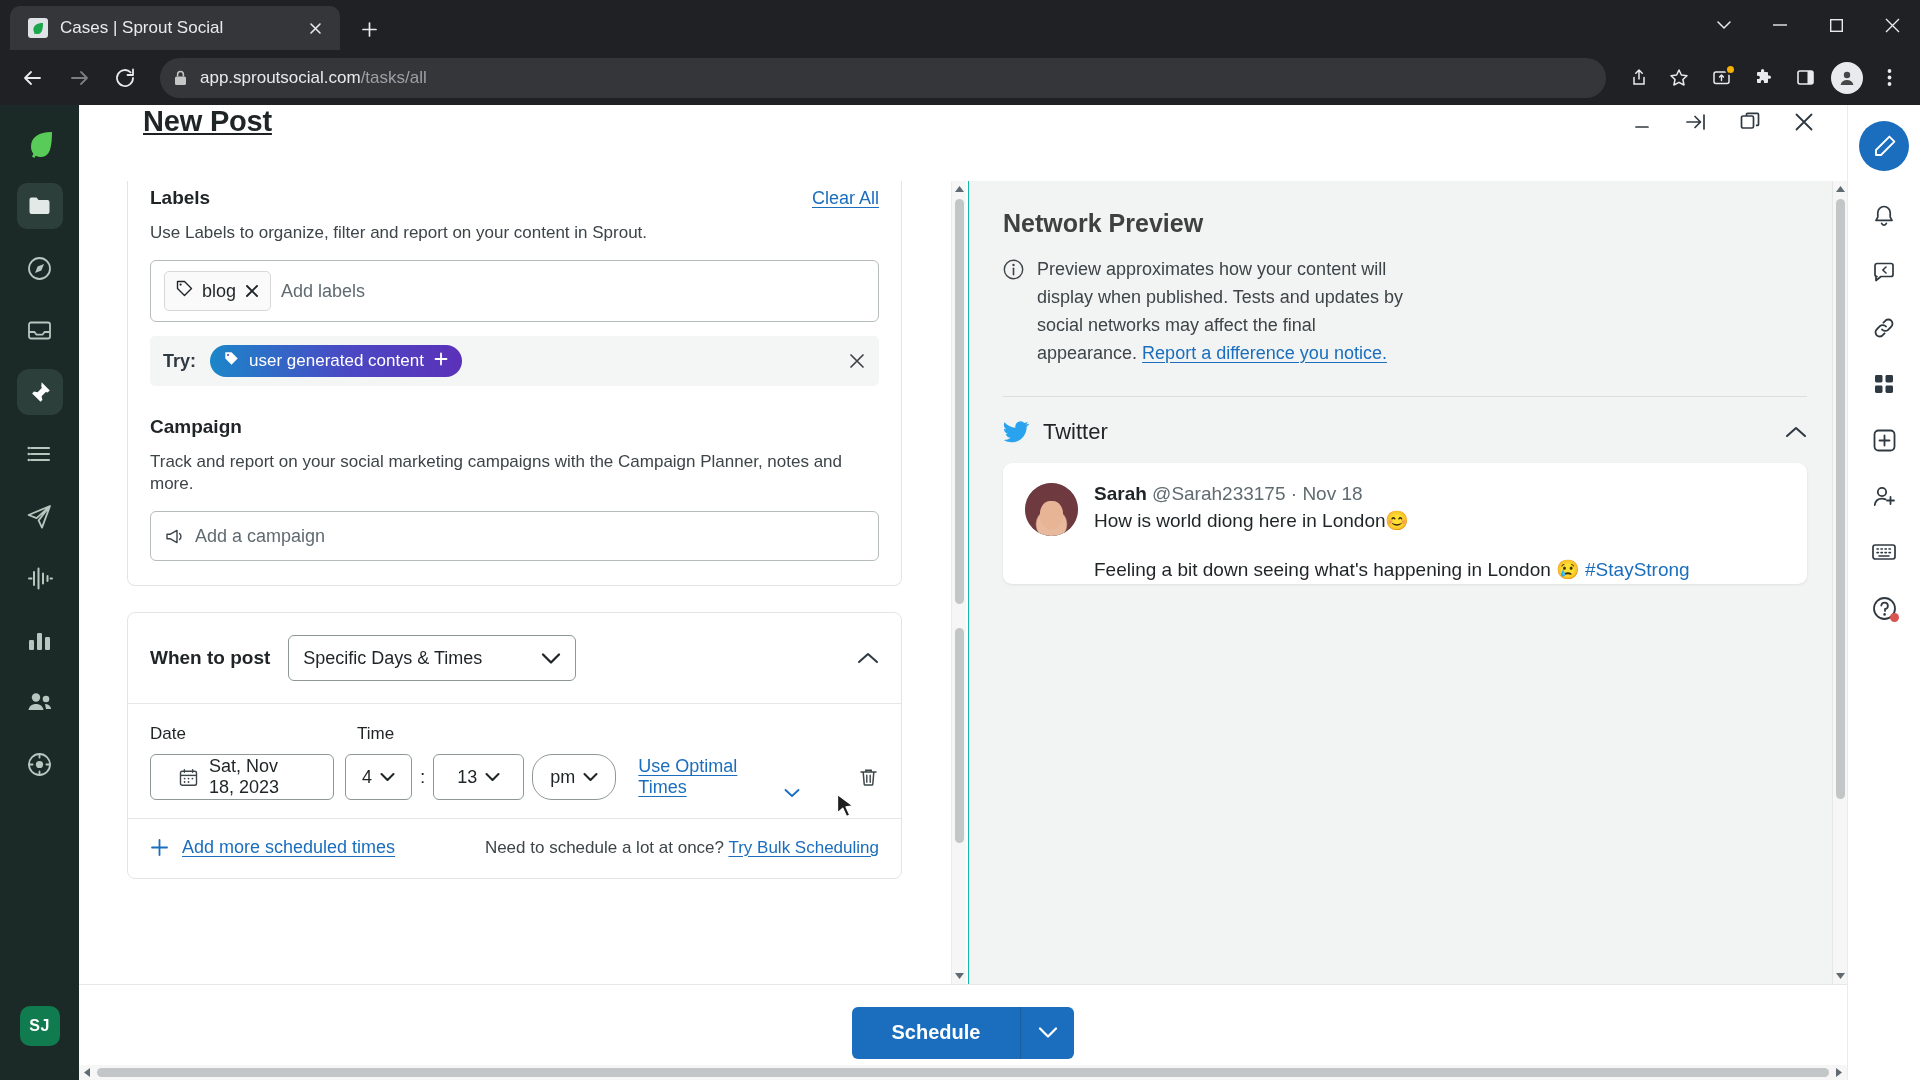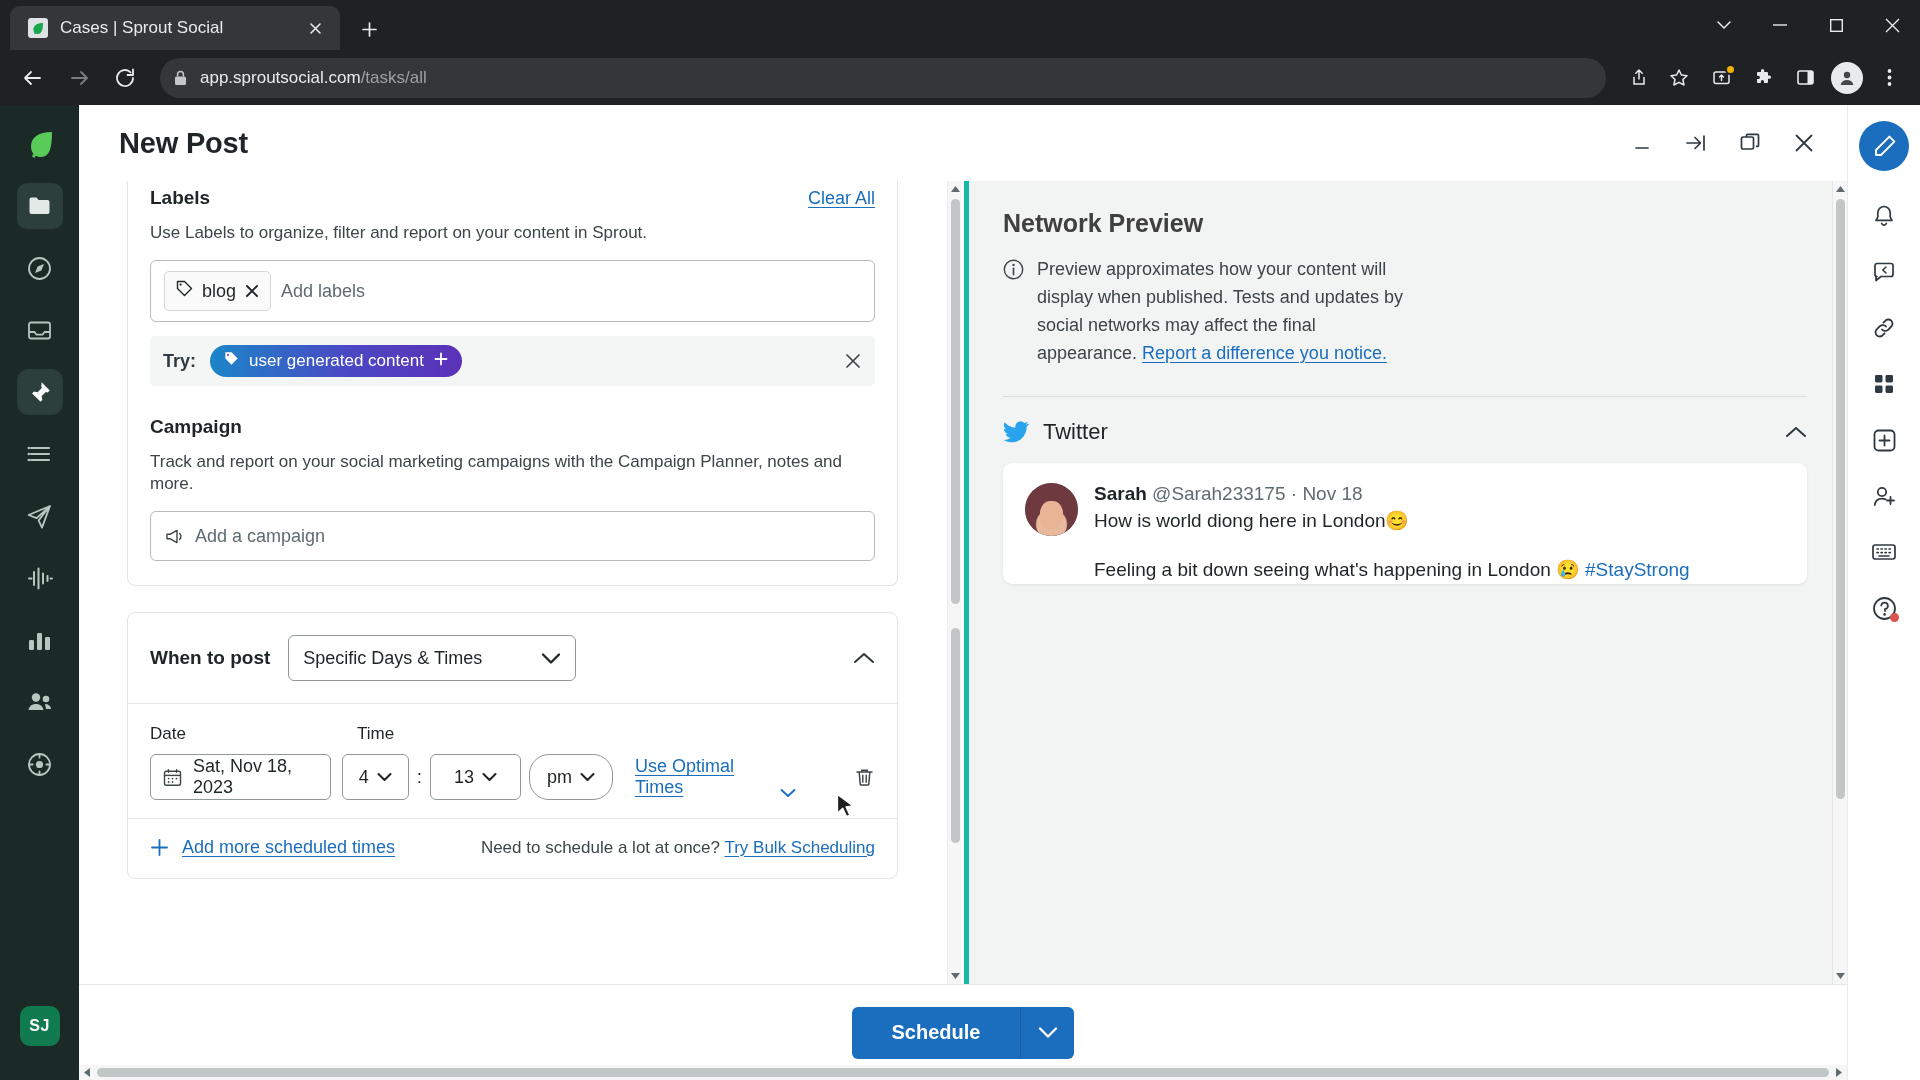--- a/index.html
+++ b/index.html
@@ -104,36 +104,37 @@
 
   
   .modal-wrap {
     flex: 1 1 auto; position: relative; background: #ffffff; overflow: hidden;
   }
   .modal {
     position: absolute; left: 0; top: 0; right: 73px; bottom: 0;
     background: #ffffff; display: flex; flex-direction: column;
   }
   .modal-header {
-    height: 76px; flex: none; display: flex; align-items: center;
-    padding: 0 26px 0 40px;
+    height: 76px; flex: none; display: flex; align-items: flex-start;
+    padding: 0 26px 0 64px;
+    text-decoration: underline;
   }
   .modal-title { font-size: 29px; font-weight: bold; color: #1f2426; letter-spacing: -.2px; }
   .modal-header-actions { margin-left: auto; display: flex; align-items: center; gap: 20px; }
   .hdr-btn {
     width: 34px; height: 34px; display: flex; align-items: center;
     justify-content: center; color: #2f3941;
   }
 
   .modal-body { flex: 1 1 auto; display: flex; min-height: 0; }
 
   
   .form-col {
     width: 890px; flex: none; position: relative; overflow: hidden;
-    background: #ffffff; border-right: 5px solid #14b8a6;
+    background: #ffffff; border-right: 1px solid #14b8a6;
   }
   .form-scroll { position: absolute; inset: 0 18px 0 0; padding: 0 0 0 0; }
 
   .card {
     margin: 0 48px 0 48px; border: 1px solid #e3e5e5; border-radius: 8px;
     border-top: none; border-top-left-radius: 0; border-top-right-radius: 0;
     padding: 0 22px 24px 22px; background: #fff;
   }
   .card.second { margin-top: 26px; border-top: 1px solid #e3e5e5; border-radius: 8px; padding: 0; }
 
@@ -188,21 +189,21 @@
 
   .divider { height: 1px; background: #e6e8e8; }
 
   .datetime { padding: 20px 22px 18px 22px; }
   .dt-labels { display: flex; gap: 0; }
   .dt-label { font-size: 17px; color: #1f2426; }
   .dt-label.date { width: 207px; }
   .dt-row { display: flex; align-items: center; gap: 0; margin-top: 10px; }
   .date-input {
     width: 196px; height: 46px; border: 1px solid #8f9799; border-radius: 6px;
-    display: flex; align-items: center; gap: 11px; padding: 0 12px;
+    display: flex; align-items: center; gap: 11px; padding: 0 28px;
     font-size: 18px; color: #1f2426;
   }
   .time-group { display: flex; align-items: center; gap: 0; margin-left: 11px; }
   .time-sel {
     height: 46px; border: 1px solid #8f9799; border-radius: 6px; display: flex;
     align-items: center; justify-content: center; gap: 8px; font-size: 18px;
     color: #1f2426; padding: 0 11px;
   }
   .time-sel.hh { width: 67px; }
   .time-sel.mm { width: 91px; }

